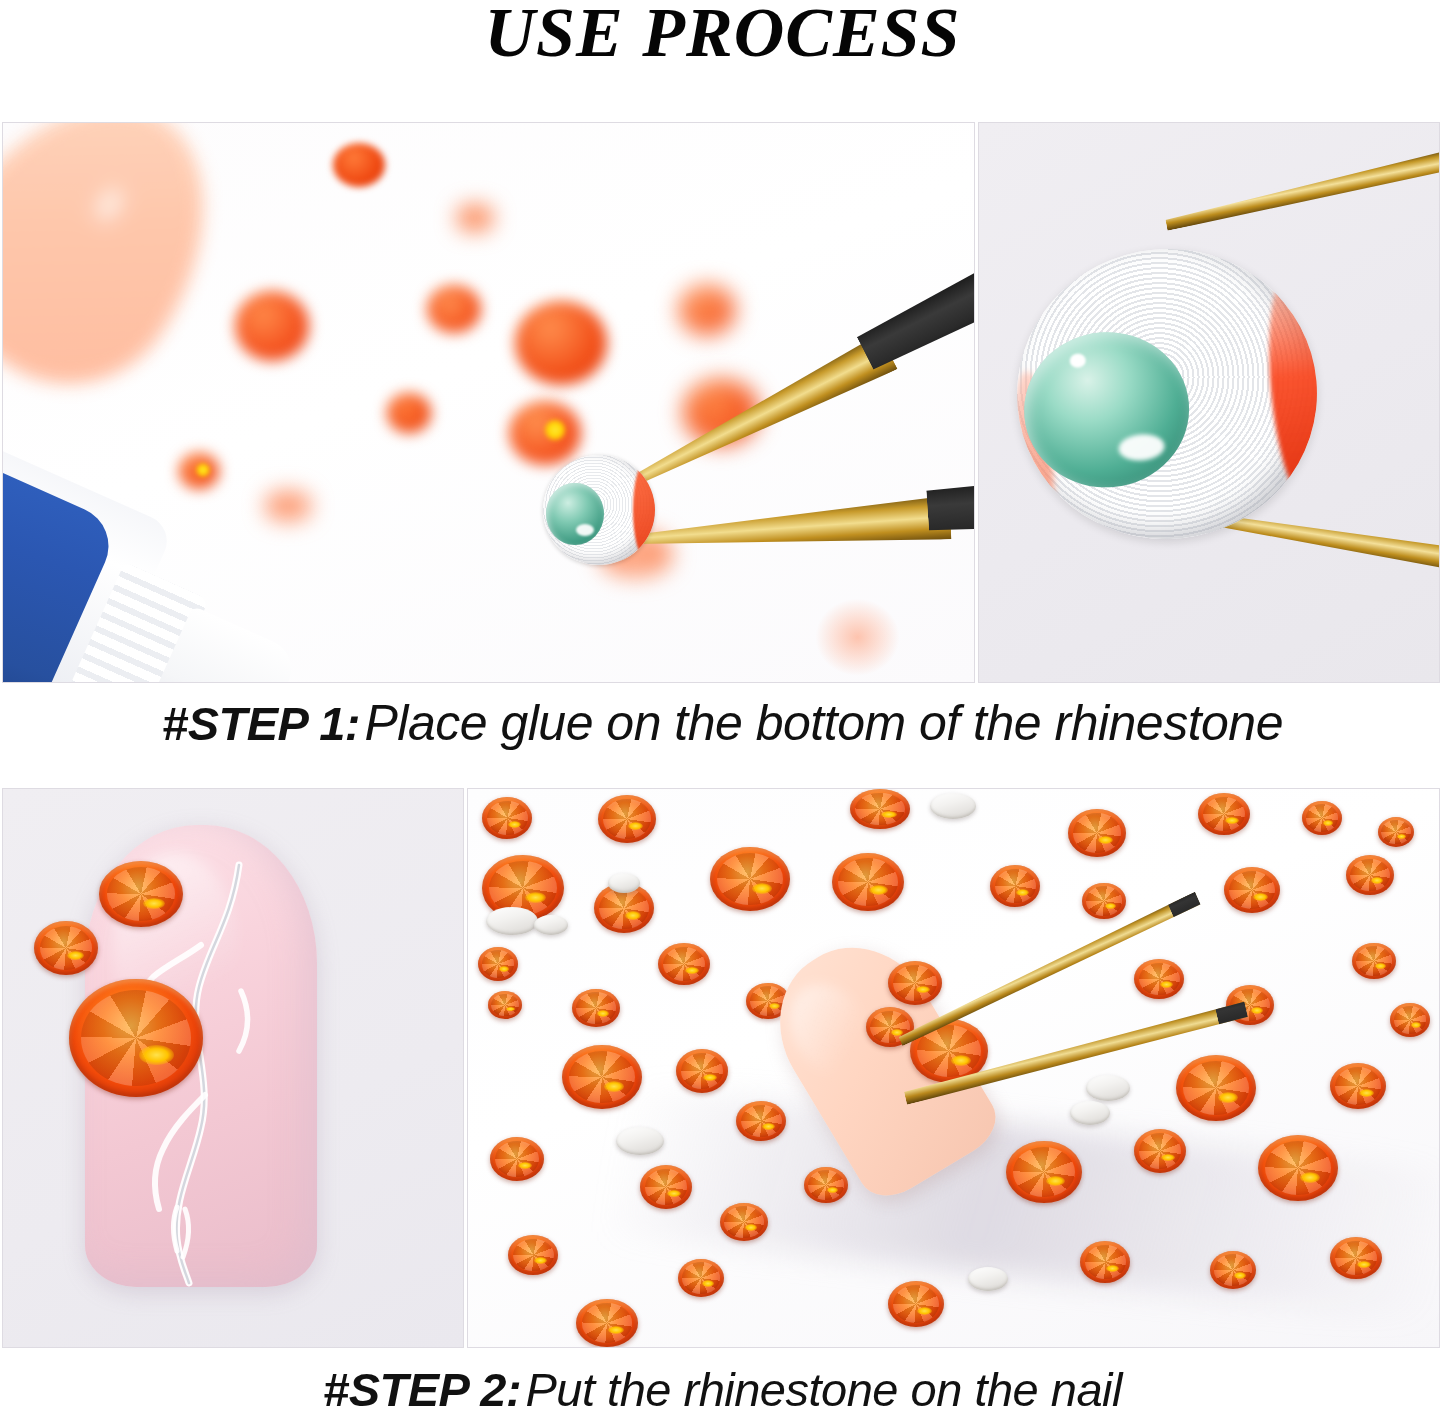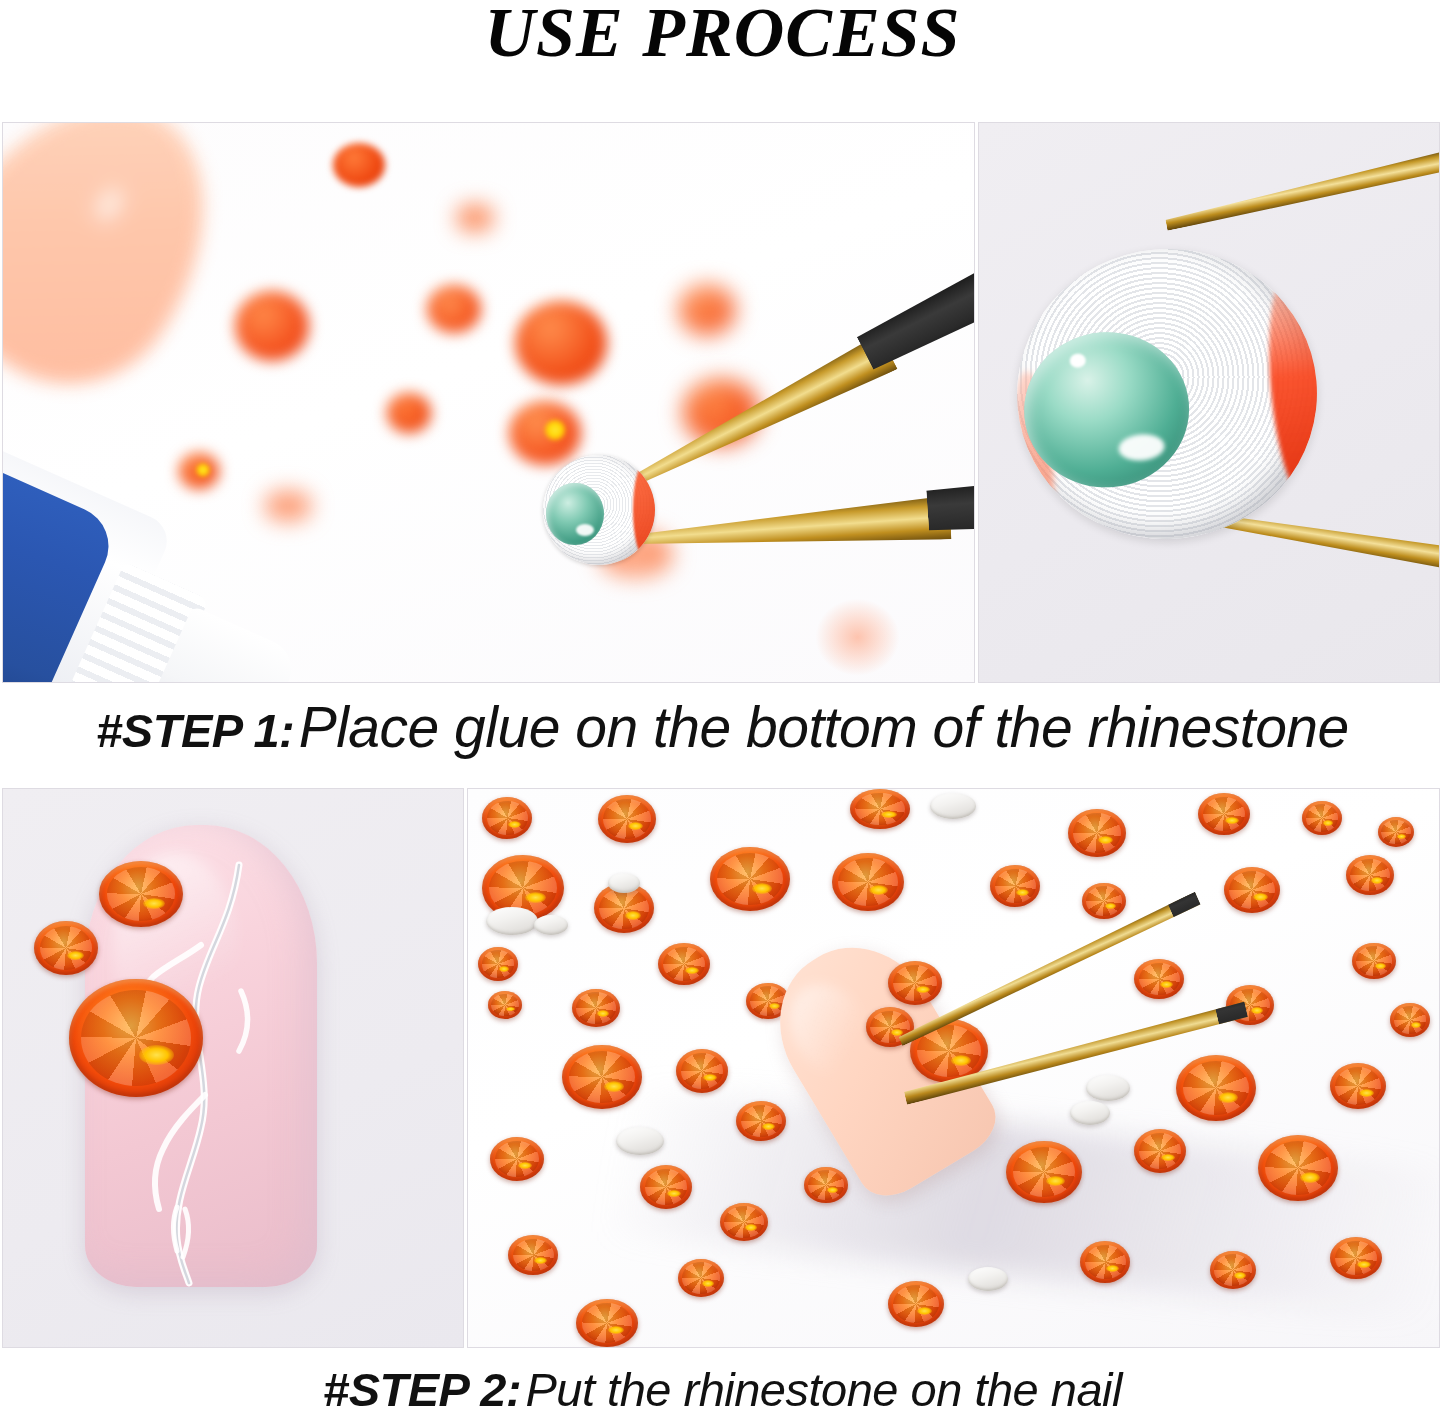--- a/index.html
+++ b/index.html
@@ -337,21 +337,21 @@
         <div class="glue">
           <span class="hl1"></span>
           <span class="hl2"></span>
         </div>
       </div>
     </div>
   </div>
 
   <div style="position:absolute;left:0;top:694px;width:1445px;text-align:center;white-space:nowrap;">
     <span style="font-size:47px;font-weight:bold;font-style:italic;color:#111;letter-spacing:-0.5px;font-family:'Liberation Sans',sans-serif;">#STEP 1:</span>
-    <span style="font-size:57px;font-style:italic;color:#111;letter-spacing:-0.5px;font-family:'Liberation Sans',sans-serif;">Place glue on the bottom of the rhinestone</span>
+    <span style="font-size:50px;font-style:italic;color:#111;letter-spacing:-0.5px;font-family:'Liberation Sans',sans-serif;">Place glue on the bottom of the rhinestone</span>
   </div>
 
   <div class="row row2">
 
     <div class="panel p3">
       <div class="bg"></div>
       <div class="nail">
         <div class="sheen"></div>
       </div>
       <svg class="swirl" viewBox="0 0 230 460">

